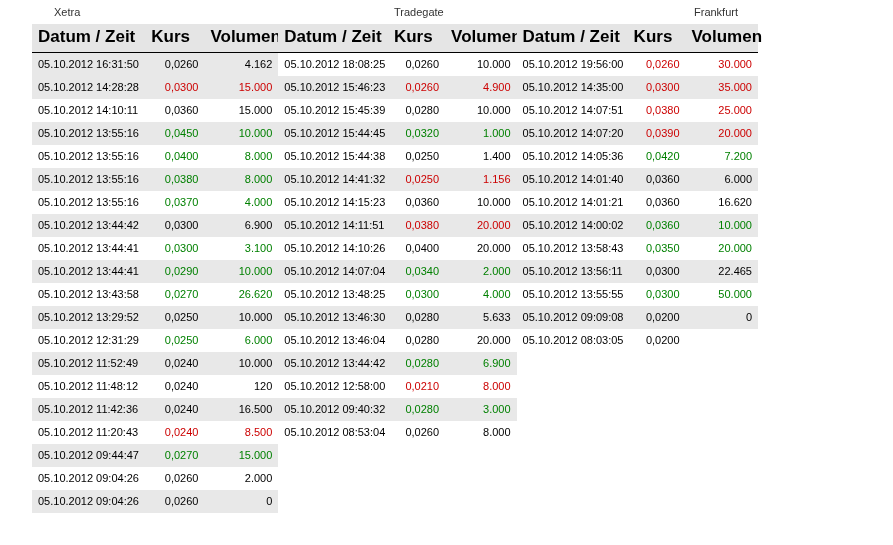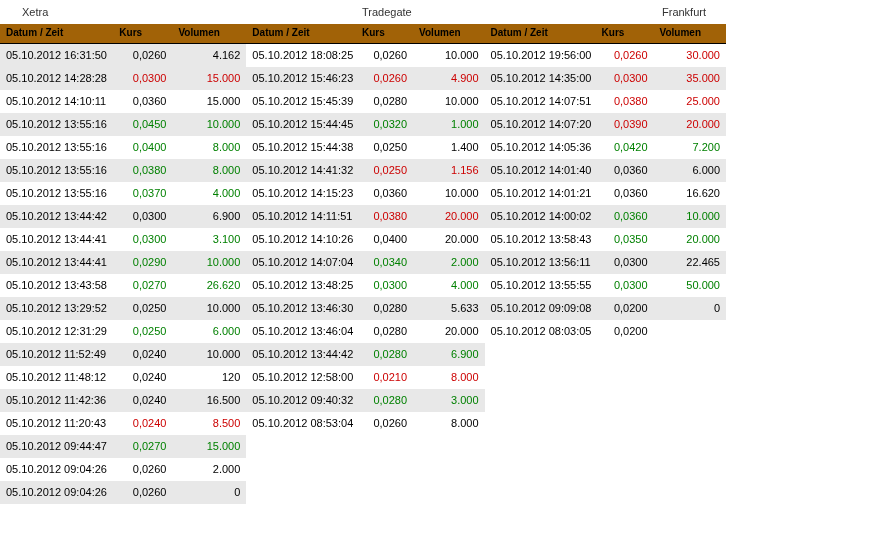--- a/index.html
+++ b/index.html
@@ -12,20 +12,21 @@
     height: 545px;
     font-family: "Liberation Sans", sans-serif;
     font-size: 11px;
     color: #000000;
     overflow: hidden;
   }
   .page {
     position: relative;
     width: 726px;
     height: 545px;
+    padding-left: 32px;
   }
   .titles {
     position: relative;
     height: 24px;
   }
   .market-title {
     position: absolute;
     top: 6px;
     font-size: 11px;
     color: #333333;
@@ -45,26 +46,26 @@
   .market.xetra { width: 303px; }
   .market.tradegate { width: 293px; }
   .market.frankfurt { width: 297px; }
 
   table.quotes {
     border-collapse: collapse;
     width: 100%;
     table-layout: fixed;
   }
   table.quotes th {
-    font-size: 10px;
+    font-size: 17px;
     font-weight: bold;
     text-align: left;
     padding: 3px 6px 5px 6px;
     border-bottom: 1px solid #000000;
-    background: #a16207;
+    background: #e5e5e5;
     white-space: nowrap;
   }
   table.quotes th.col-kurs,
   table.quotes th.col-vol {
     text-align: left;
   }
   table.quotes td {
     font-size: 11px;
     padding: 3px 6px 3px 6px;
     height: 17px;

